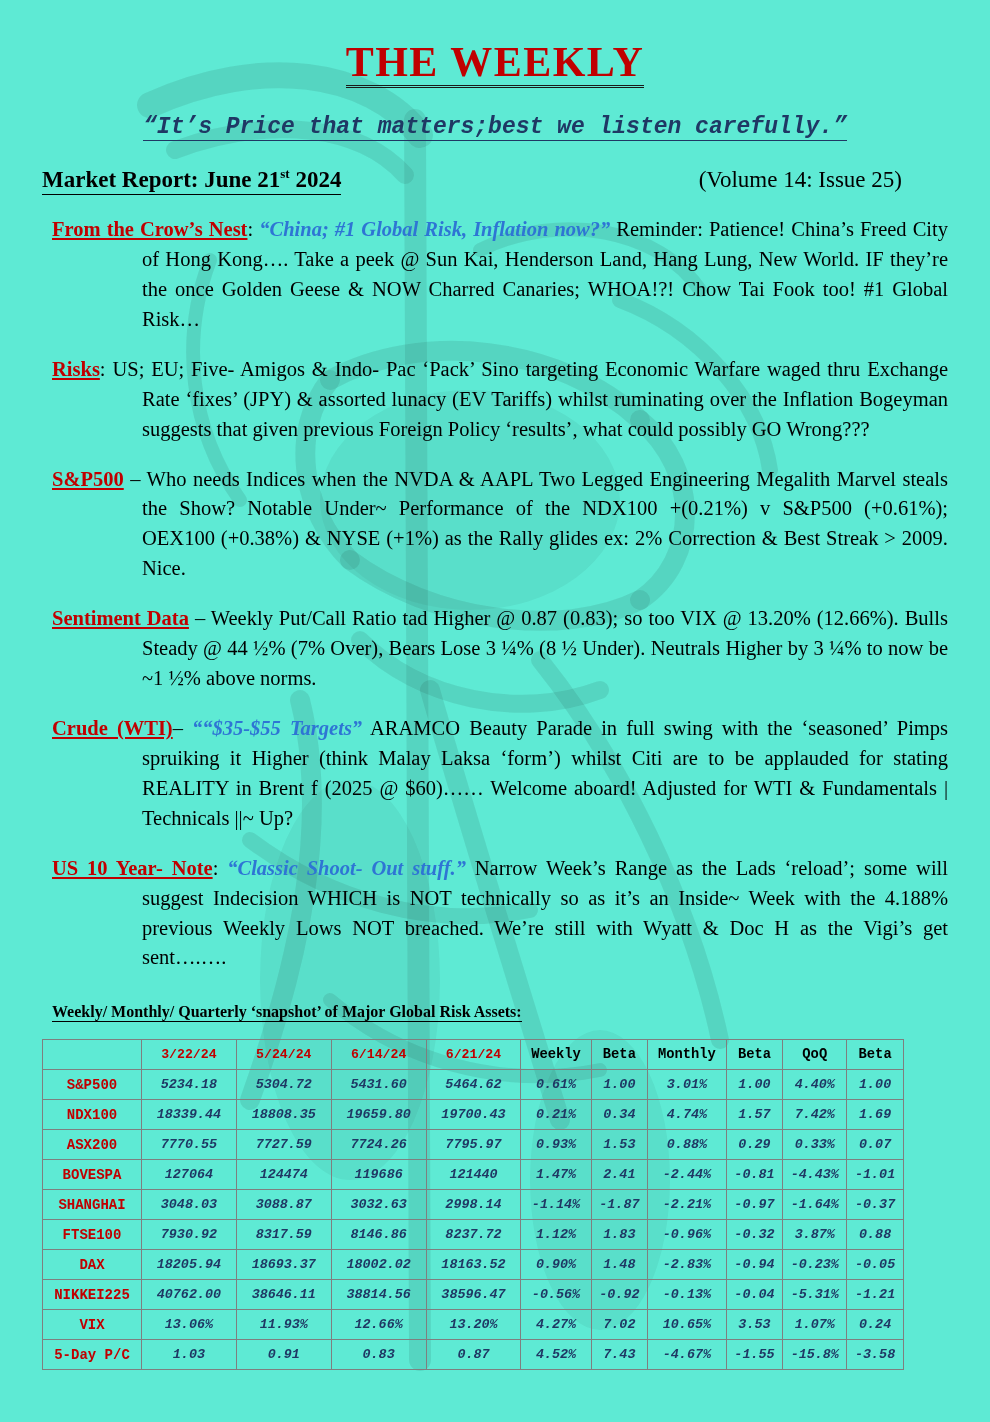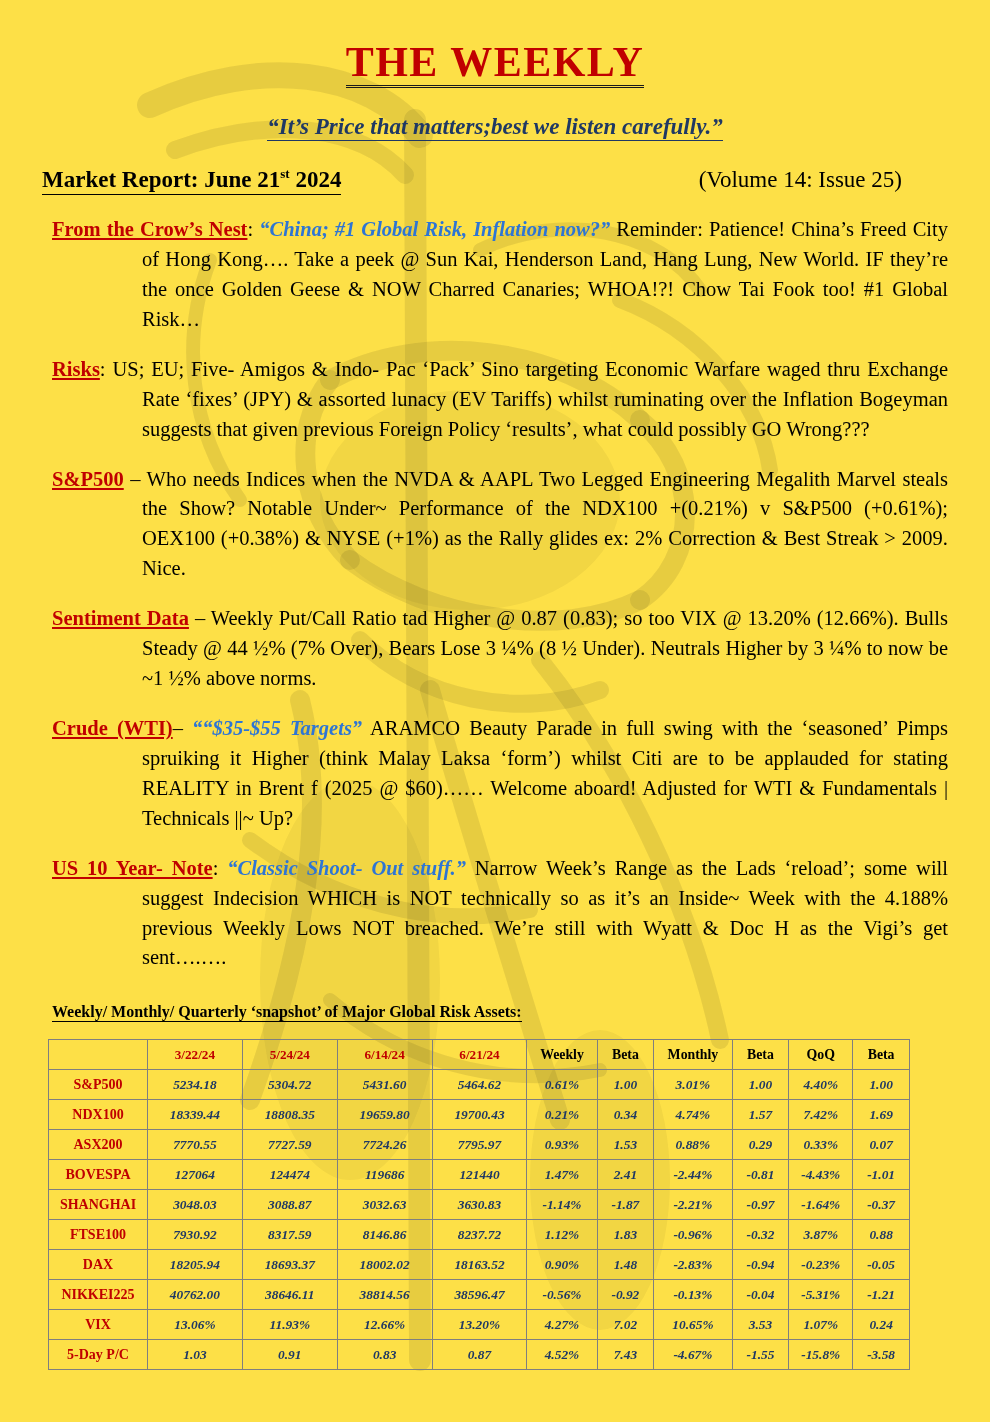--- a/index.html
+++ b/index.html
@@ -5,21 +5,21 @@
 <style>
   html, body {
     margin: 0;
     padding: 0;
     background: #ffffff;
   }
   .page {
     position: relative;
     width: 990px;
     height: 1422px;
-    background: #fde047;
+    background: #5eead4;
     overflow: hidden;
     font-family: "Liberation Serif", "DejaVu Serif", serif;
     color: #000000;
   }
 
   
   .watermark {
     position: absolute;
     left: 0; top: 0;
     width: 990px; height: 1422px;
@@ -45,20 +45,21 @@
     font-weight: bold;
     color: #C00000;
     letter-spacing: 1.5px;
     line-height: 1.05;
     border-bottom: 3px double #1a1a1a;
     padding-bottom: 1px;
   }
   .tagline-wrap {
     text-align: center;
     margin-top: 26px;
+    font-family: Liberation Mono, monospace;
   }
   .tagline {
     display: inline-block;
     font-size: 23px;
     font-style: italic;
     font-weight: bold;
     color: #1F3864;
     border-bottom: 1.6px solid #1F3864;
     padding-bottom: 0px;
   }
@@ -128,23 +129,23 @@
     font-weight: bold;
   }
   .table-title span {
     border-bottom: 1.8px solid #000;
     padding-bottom: 1px;
   }
 
   
   table.snapshot {
     margin-top: 18px;
-    margin-left: 6px;
+    margin-left: 0;
     border-collapse: collapse;
-    font-family: Liberation Serif, serif;
+    font-family: Liberation Mono, monospace;
     font-size: 13.2px;
     table-layout: fixed;
     width: 862px;
   }
   table.snapshot th,
   table.snapshot td {
     border: 1px solid #7f7f7f;
     height: 29px;
     text-align: center;
     vertical-align: middle;
@@ -337,21 +338,21 @@
           <td class="val">-2.44%</td>
           <td class="val">-0.81</td>
           <td class="val">-4.43%</td>
           <td class="val">-1.01</td>
         </tr>
         <tr>
           <td class="row-label">SHANGHAI</td>
           <td class="val">3048.03</td>
           <td class="val">3088.87</td>
           <td class="val">3032.63</td>
-          <td class="val">3630.83</td>
+          <td class="val">2998.14</td>
           <td class="val">-1.14%</td>
           <td class="val">-1.87</td>
           <td class="val">-2.21%</td>
           <td class="val">-0.97</td>
           <td class="val">-1.64%</td>
           <td class="val">-0.37</td>
         </tr>
         <tr>
           <td class="row-label">FTSE100</td>
           <td class="val">7930.92</td>

